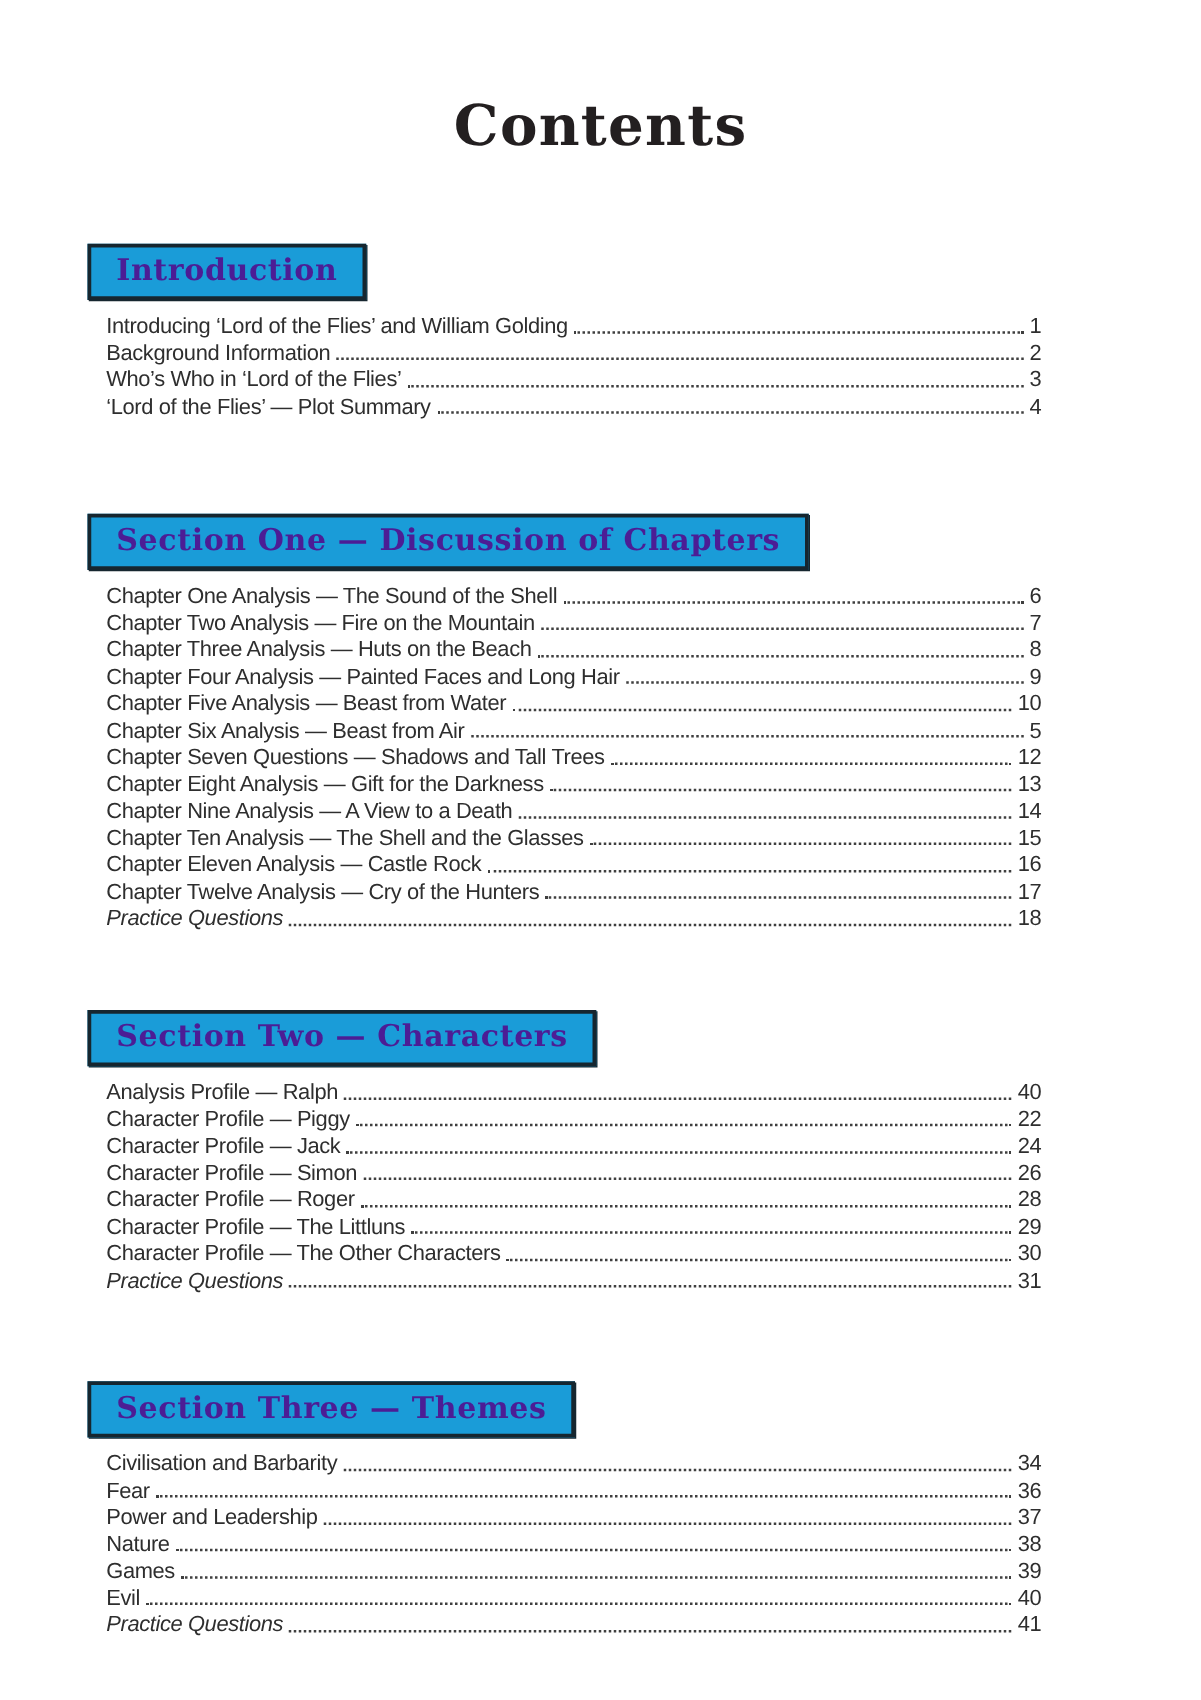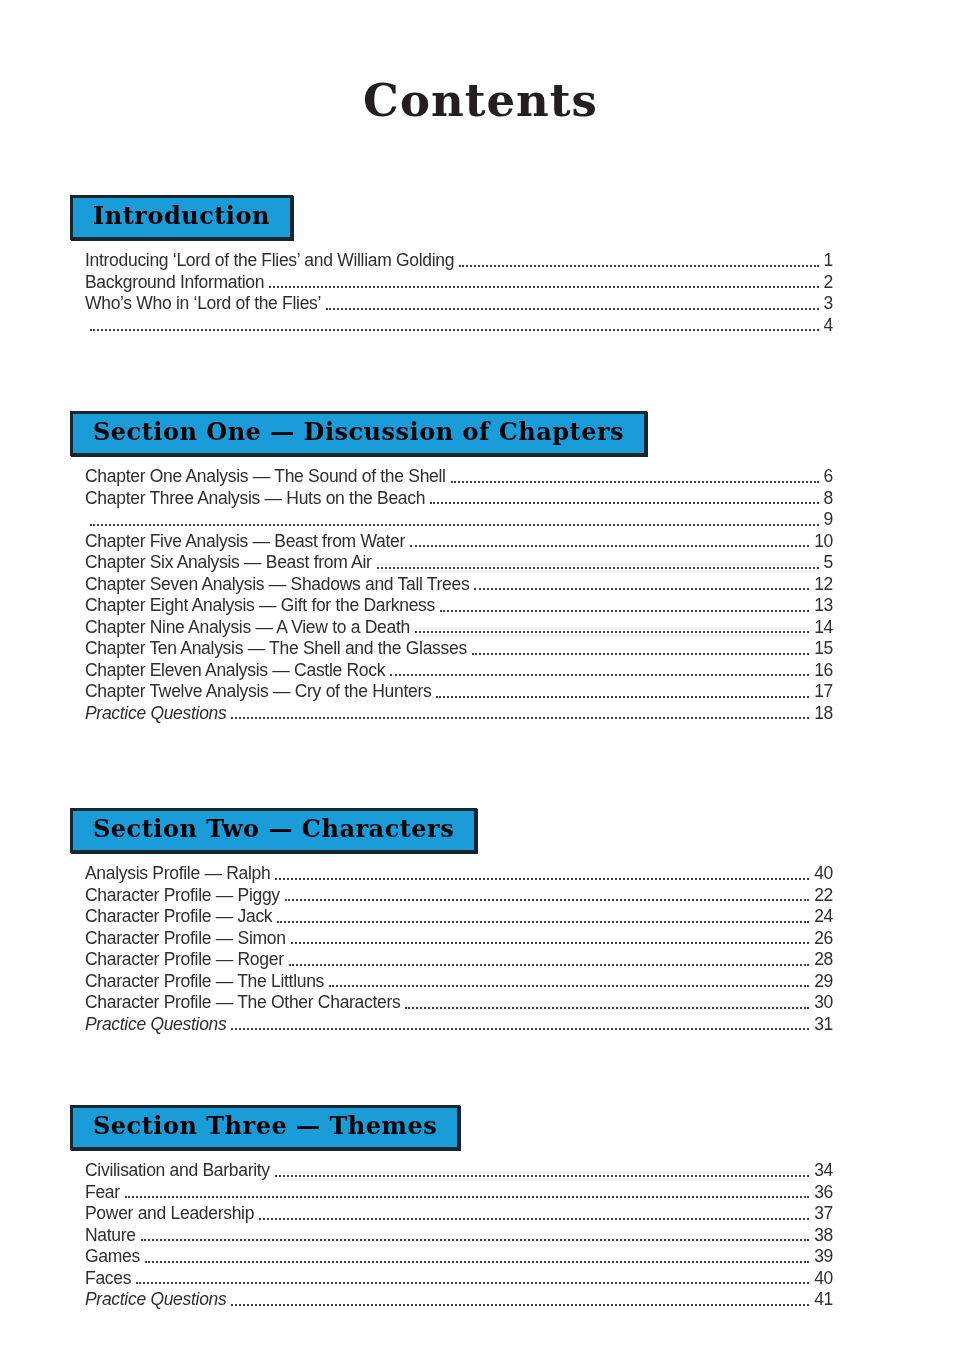--- a/index.html
+++ b/index.html
@@ -44,21 +44,21 @@
     background: #1a9cd8;
     border: 3px solid #16262f;
     padding: 3px 20px 6px 20px;
     box-shadow: 1px 1px 0 #16262f;
   }
   .sec-head-label {
     font-family: "DejaVu Serif", serif;
     font-weight: 700;
     font-size: 24px;
     line-height: 30px;
-    color: #000000;
+    color: #4c1d95;
     letter-spacing: 0.5px;
     white-space: nowrap;
   }
   .rows {
     margin: 10px 0 0 15px;
   }
   .toc-row {
     display: flex;
     align-items: baseline;
     line-height: 21.5px;
@@ -104,56 +104,63 @@
     <span class="toc-label">Background Information</span>
     <span class="toc-dots"></span>
     <span class="toc-page">2</span>
   </div>
           <div class="toc-row">
     <span class="toc-label">Who’s Who in ‘Lord of the Flies’</span>
     <span class="toc-dots"></span>
     <span class="toc-page">3</span>
   </div>
           <div class="toc-row">
+    <span class="toc-label">‘Lord of the Flies’ — Plot Summary</span>
     <span class="toc-dots"></span>
     <span class="toc-page">4</span>
   </div>
         </div>
   </section>
       <section class="toc-section sec-1">
     <div class="sec-head">
       <span class="sec-head-label">Section One — Discussion of Chapters</span>
     </div>
     <div class="rows">
           <div class="toc-row">
     <span class="toc-label">Chapter One Analysis — The Sound of the Shell</span>
     <span class="toc-dots"></span>
     <span class="toc-page">6</span>
   </div>
           <div class="toc-row">
+    <span class="toc-label">Chapter Two Analysis — Fire on the Mountain</span>
+    <span class="toc-dots"></span>
+    <span class="toc-page">7</span>
+  </div>
+          <div class="toc-row">
     <span class="toc-label">Chapter Three Analysis — Huts on the Beach</span>
     <span class="toc-dots"></span>
     <span class="toc-page">8</span>
   </div>
           <div class="toc-row">
+    <span class="toc-label">Chapter Four Analysis — Painted Faces and Long Hair</span>
     <span class="toc-dots"></span>
     <span class="toc-page">9</span>
   </div>
           <div class="toc-row">
     <span class="toc-label">Chapter Five Analysis — Beast from Water</span>
     <span class="toc-dots"></span>
     <span class="toc-page">10</span>
   </div>
           <div class="toc-row">
     <span class="toc-label">Chapter Six Analysis — Beast from Air</span>
     <span class="toc-dots"></span>
     <span class="toc-page">5</span>
   </div>
           <div class="toc-row">
-    <span class="toc-label">Chapter Seven Analysis — Shadows and Tall Trees</span>
+    <span class="toc-label">Chapter Seven Questions — Shadows and Tall Trees</span>
     <span class="toc-dots"></span>
     <span class="toc-page">12</span>
   </div>
           <div class="toc-row">
     <span class="toc-label">Chapter Eight Analysis — Gift for the Darkness</span>
     <span class="toc-dots"></span>
     <span class="toc-page">13</span>
   </div>
           <div class="toc-row">
     <span class="toc-label">Chapter Nine Analysis — A View to a Death</span>
@@ -253,21 +260,21 @@
     <span class="toc-label">Nature</span>
     <span class="toc-dots"></span>
     <span class="toc-page">38</span>
   </div>
           <div class="toc-row">
     <span class="toc-label">Games</span>
     <span class="toc-dots"></span>
     <span class="toc-page">39</span>
   </div>
           <div class="toc-row">
-    <span class="toc-label">Faces</span>
+    <span class="toc-label">Evil</span>
     <span class="toc-dots"></span>
     <span class="toc-page">40</span>
   </div>
           <div class="toc-row italic">
     <span class="toc-label">Practice Questions</span>
     <span class="toc-dots"></span>
     <span class="toc-page">41</span>
   </div>
         </div>
   </section>

